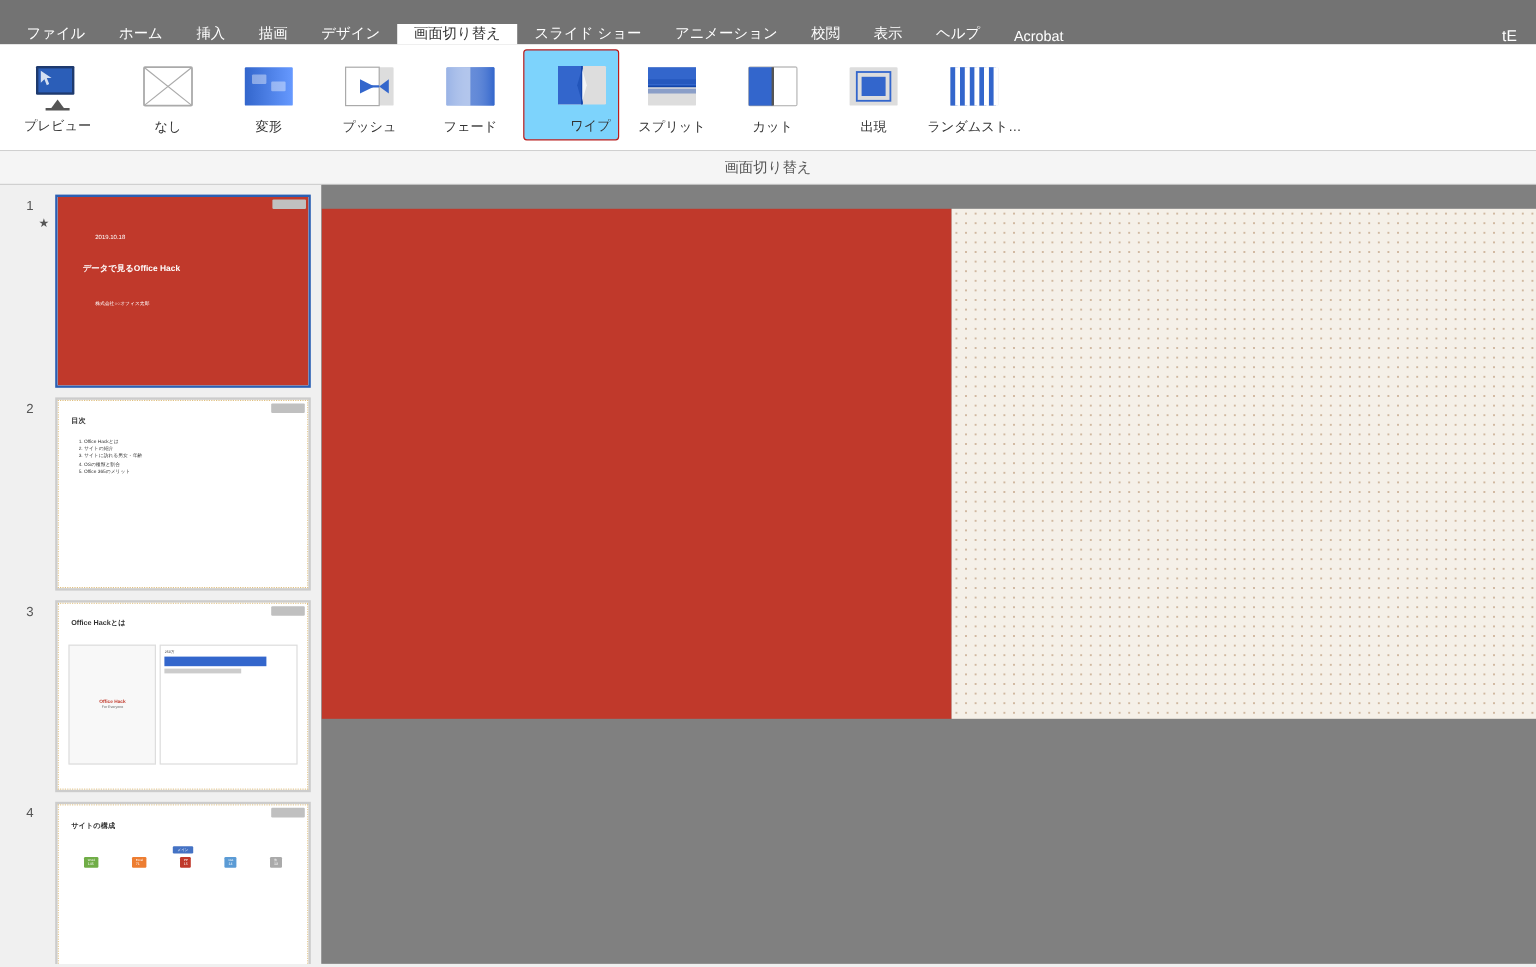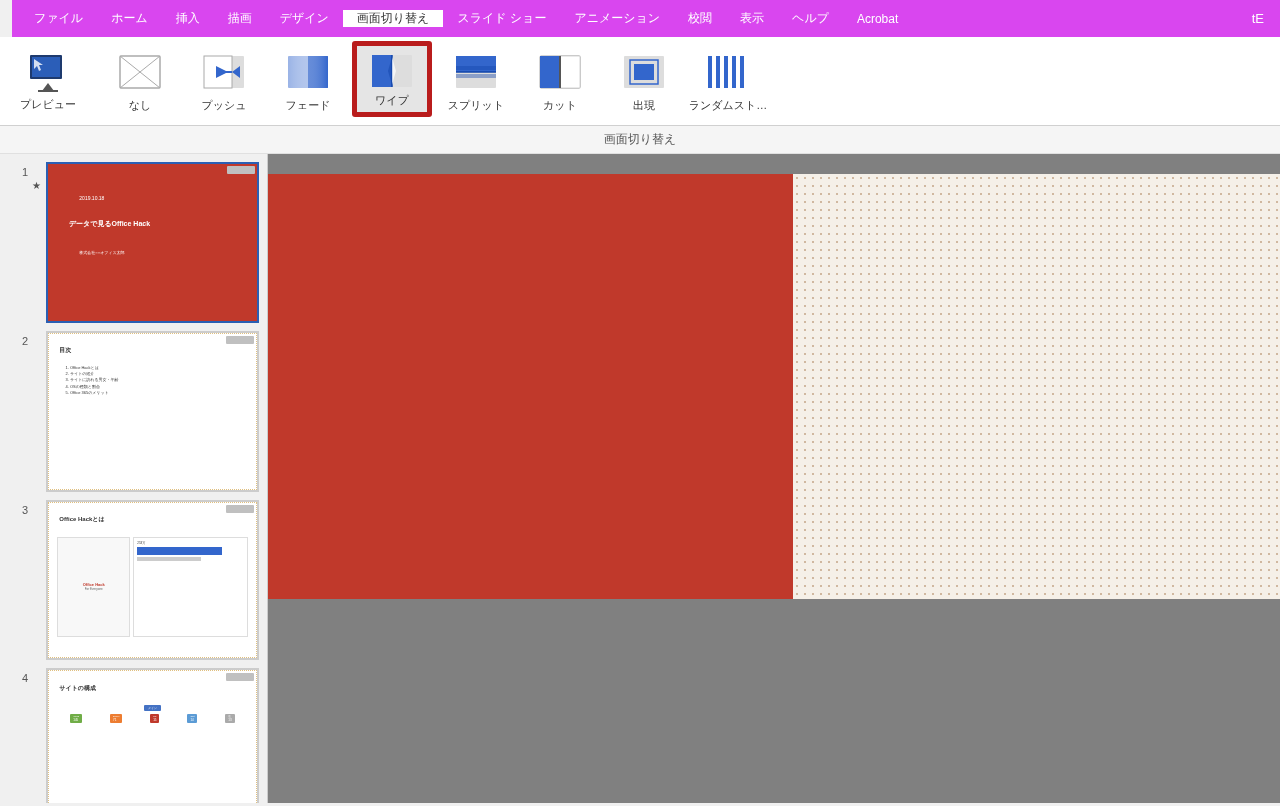--- a/index.html
+++ b/index.html
@@ -1,25 +1,24 @@
 <!DOCTYPE html>
 <html><head>
   <meta charset="utf-8">
   <style>
     * { margin: 0; padding: 0; box-sizing: border-box; }
     body { font-family: 'Meiryo', 'Yu Gothic', 'MS Gothic', sans-serif; background: #f0f0f0; width: 1280px; height: 806px; overflow: hidden; }
 
     
     .menu-bar {
       display: flex;
-      align-items: center;
-      background: #d946ef;
+      align-items: flex-end;
+      background: #737373;
       height: 37px;
       padding: 0 8px;
-      margin-left: 12px;
     }
     .menu-item {
       display: flex;
       align-items: center;
       padding: 0 14px;
       color: white;
       font-size: 12px;
       cursor: pointer;
       white-space: nowrap;
     }
@@ -62,22 +61,23 @@
       align-items: center;
       justify-content: flex-end;
       width: 80px;
       height: 76px;
       padding: 4px 6px 4px 6px;
       cursor: pointer;
       border-radius: 3px;
       position: relative;
     }
     .ribbon-item.selected {
-      background: #e5e5e5;
-      border: 5px solid #b91c1c;
+      background: #7dd3fc;
+      border: 1px solid #b91c1c;
+      align-items: flex-end;
     }
     .ribbon-item-icon {
       width: 48px;
       height: 48px;
       display: flex;
       align-items: center;
       justify-content: center;
       margin-bottom: 2px;
     }
     .ribbon-item-label {
@@ -269,20 +269,36 @@
       <div class="ribbon-item-icon">
         <svg width="44" height="36" viewBox="0 0 44 36">
           <rect x="2" y="2" width="40" height="32" fill="white" stroke="#aaa" stroke-width="1.5" rx="1"></rect>
           <line x1="2" y1="2" x2="42" y2="34" stroke="#aaa" stroke-width="1"></line>
           <line x1="42" y1="2" x2="2" y2="34" stroke="#aaa" stroke-width="1"></line>
         </svg>
       </div>
       <div class="ribbon-item-label">なし</div>
     </div>
 
+    <div class="ribbon-item">
+      <div class="ribbon-item-icon">
+        <svg width="44" height="36" viewBox="0 0 44 36">
+          <defs>
+            <linearGradient id="g1" x1="0%" y1="0%" x2="100%" y2="0%">
+              <stop offset="0%" style="stop-color:#3366cc"></stop>
+              <stop offset="100%" style="stop-color:#6699ff"></stop>
+            </linearGradient>
+          </defs>
+          <rect x="2" y="2" width="40" height="32" fill="url(#g1)" rx="1"></rect>
+          <rect x="8" y="8" width="12" height="8" fill="white" opacity="0.4" rx="1"></rect>
+          <rect x="24" y="14" width="12" height="8" fill="white" opacity="0.4" rx="1"></rect>
+        </svg>
+      </div>
+      <div class="ribbon-item-label">変形</div>
+    </div>
 
     <div class="ribbon-item">
       <div class="ribbon-item-icon">
         <svg width="44" height="36" viewBox="0 0 44 36">
           <rect x="2" y="2" width="40" height="32" fill="#dddddd" rx="1"></rect>
           <rect x="2" y="2" width="28" height="32" fill="white" stroke="#aaa" stroke-width="1"></rect>
           <polygon points="30,18 38,12 38,24" fill="#3366cc"></polygon>
           <line x1="30" y1="18" x2="16" y2="18" stroke="#3366cc" stroke-width="2" marker-end="url(#arrow)"></line>
           <polygon points="14,12 14,24 26,18" fill="#3366cc"></polygon>
         </svg>

